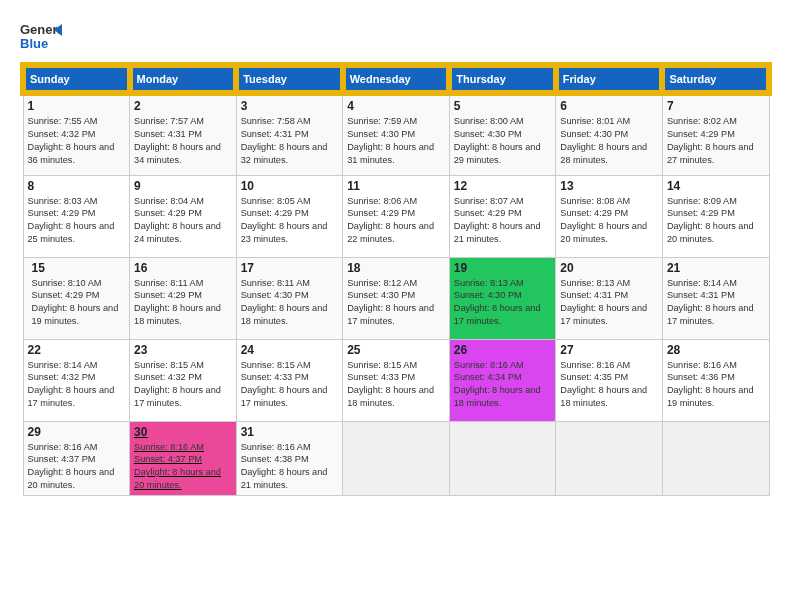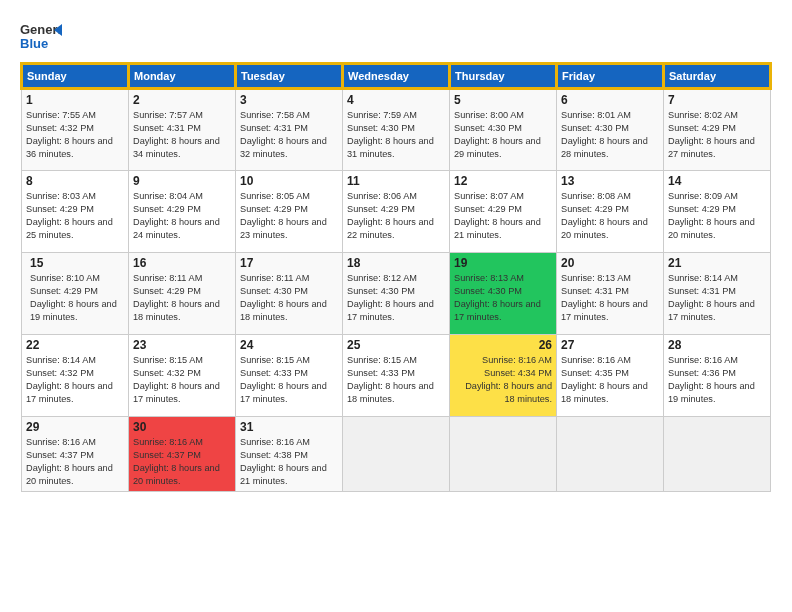--- a/index.html
+++ b/index.html
@@ -44,21 +44,21 @@
       border-collapse: collapse;
       font-size: 10px;
     }
     .calendar th {
       background: #1565c0;
       color: #fff;
       padding: 5px 4px;
       text-align: left;
       font-size: 11px;
       font-weight: bold;
-      border: 3px solid #eab308;
+      border: 6px solid #eab308;
     }
     .calendar td {
       border: 1px solid #ccc;
       vertical-align: top;
       padding: 3px 4px;
       width: calc(100% / 7);
       height: 82px;
       background: #fff;
     }
     .calendar tr:nth-child(odd) td {
@@ -219,39 +219,39 @@
 <div class="day-info">Sunrise: 8:15 AM<br>Sunset: 4:32 PM<br>Daylight: 8 hours and 17 minutes.</div>
           </td>
           <td style="background: rgb(255, 255, 255);">
             <span class="day-num">24</span>
 <div class="day-info">Sunrise: 8:15 AM<br>Sunset: 4:33 PM<br>Daylight: 8 hours and 17 minutes.</div>
           </td>
           <td style="background: rgb(255, 255, 255);">
             <span class="day-num">25</span>
 <div class="day-info">Sunrise: 8:15 AM<br>Sunset: 4:33 PM<br>Daylight: 8 hours and 18 minutes.</div>
           </td>
-          <td style="background: #fde047; text-align: right;">
+          <td style="background: #d946ef;">
             <span class="day-num">26</span>
 <div class="day-info">Sunrise: 8:16 AM<br>Sunset: 4:34 PM<br>Daylight: 8 hours and 18 minutes.</div>
           </td>
           <td style="background: rgb(255, 255, 255);">
             <span class="day-num">27</span>
 <div class="day-info">Sunrise: 8:16 AM<br>Sunset: 4:35 PM<br>Daylight: 8 hours and 18 minutes.</div>
           </td>
           <td style="background: rgb(255, 255, 255);">
             <span class="day-num">28</span>
 <div class="day-info">Sunrise: 8:16 AM<br>Sunset: 4:36 PM<br>Daylight: 8 hours and 19 minutes.</div>
           </td>
         </tr>
         <tr class="last-row">
           <td style="background: rgb(249, 249, 249);">
             <span class="day-num">29</span>
 <div class="day-info">Sunrise: 8:16 AM<br>Sunset: 4:37 PM<br>Daylight: 8 hours and 20 minutes.</div>
           </td>
-          <td style="background: #ef4444;">
+          <td style="background: #ec4899; text-decoration: underline;">
             <span class="day-num">30</span>
 <div class="day-info">Sunrise: 8:16 AM<br>Sunset: 4:37 PM<br>Daylight: 8 hours and 20 minutes.</div>
           </td>
           <td style="background: rgb(249, 249, 249);">
             <span class="day-num">31</span>
 <div class="day-info">Sunrise: 8:16 AM<br>Sunset: 4:38 PM<br>Daylight: 8 hours and 21 minutes.</div>
           </td>
           <td class="empty-cell" style="background: rgb(240, 240, 240);"></td>
           <td class="empty-cell" style="background: rgb(240, 240, 240);"></td>
           <td class="empty-cell" style="background: rgb(240, 240, 240);"></td>

